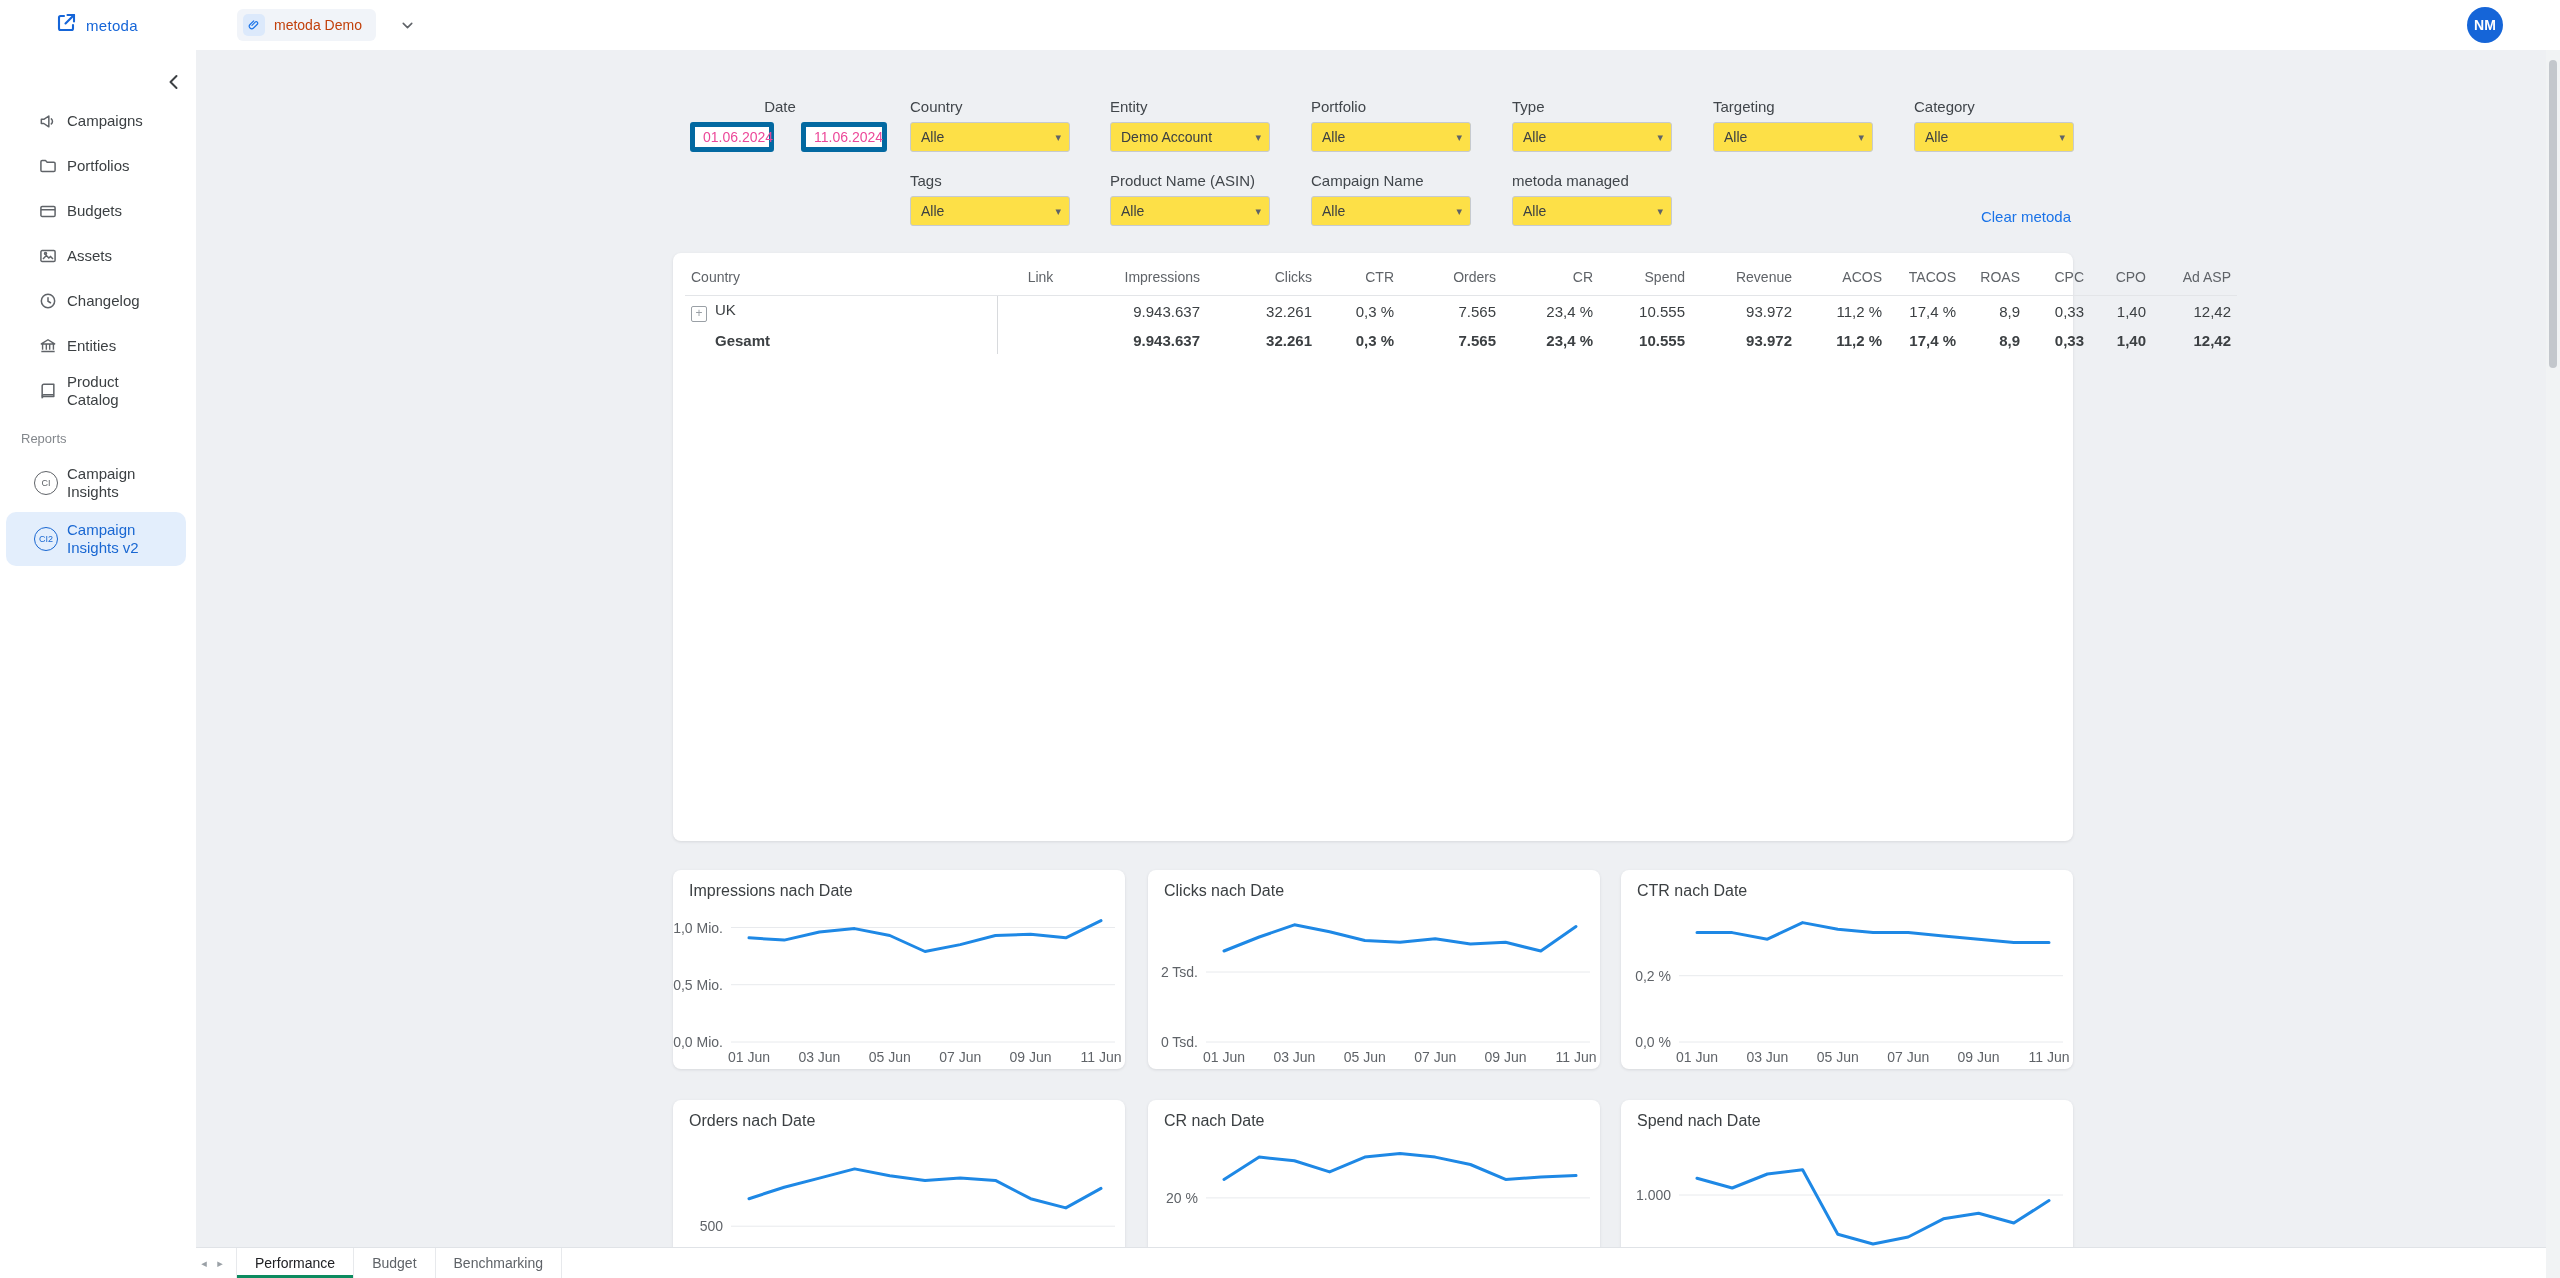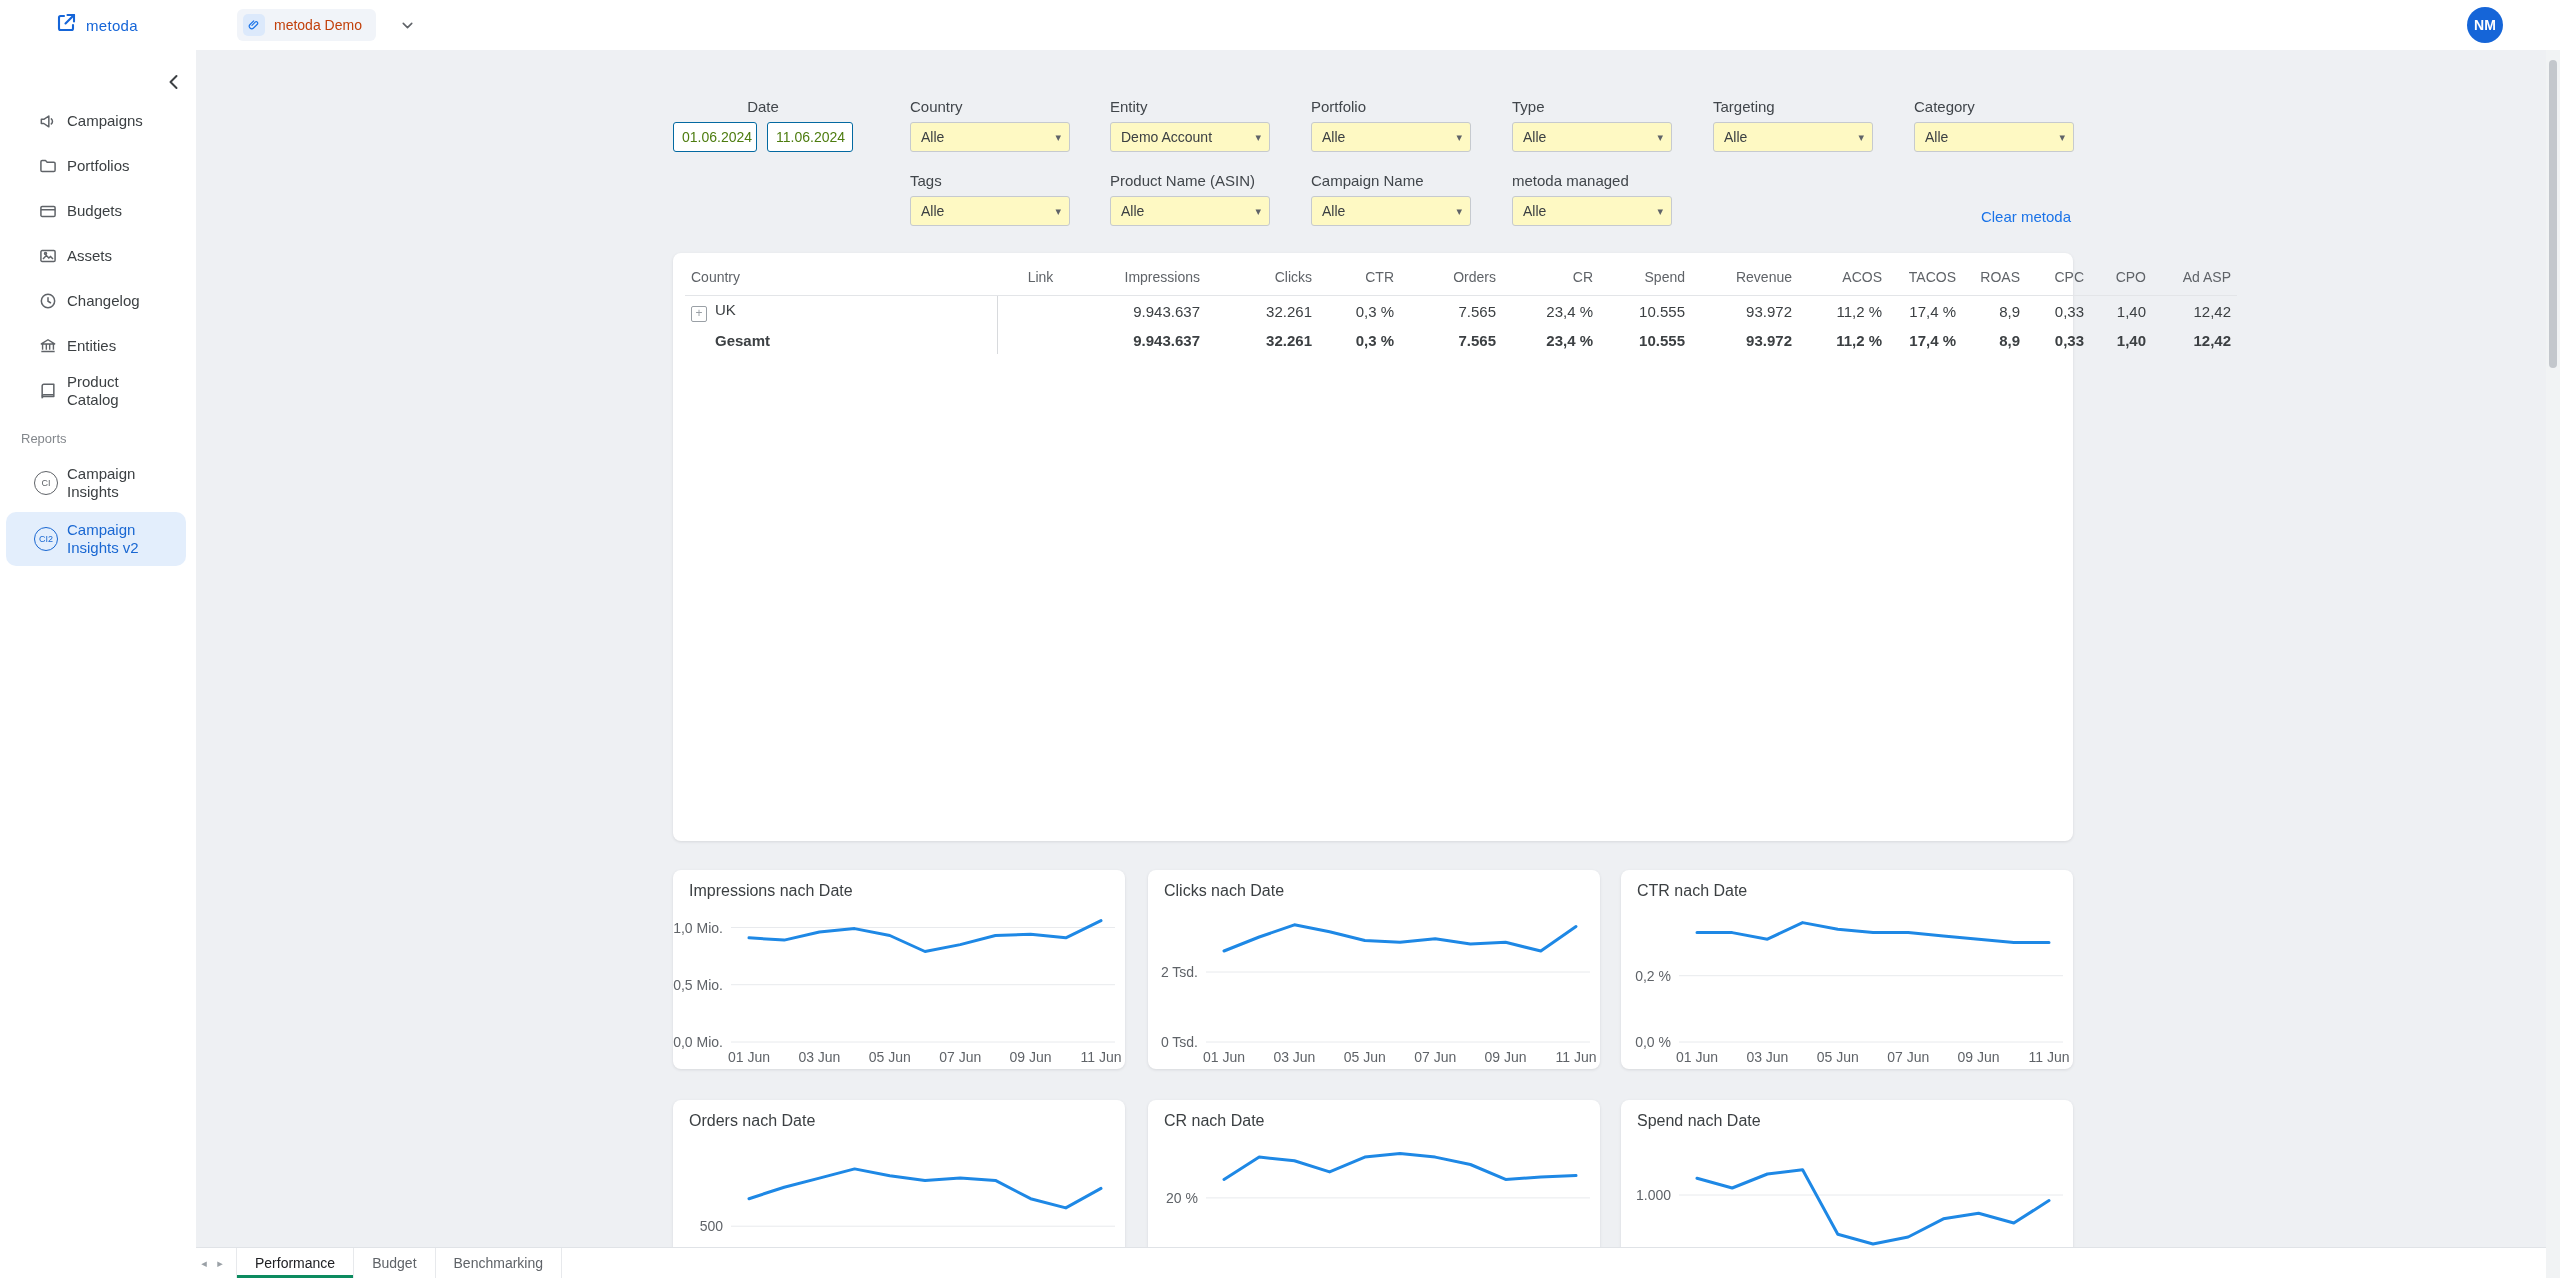--- a/index.html
+++ b/index.html
@@ -38,27 +38,27 @@
                       padding-left:28px;color:#1967d2;font-weight:500;}
   .report-item.active .badge{border-color:#1967d2;color:#1967d2;}
 
   
   .main{position:absolute;top:50px;left:196px;right:0;bottom:0;background:#eef0f3;overflow:hidden;}
   .content{position:absolute;left:477px;top:0;width:1400px;height:100%;}
 
   
   .fgroup{position:absolute;}
   .flabel{font-size:15px;color:#41464b;margin-bottom:7px;white-space:nowrap;}
-  .fselect{height:30px;width:160px;border:1px solid #c6cacf;border-radius:3px;background:#fef9c3;
+  .fselect{height:30px;width:160px;border:1px solid #c6cacf;border-radius:3px;background:#fde047;
            display:flex;align-items:center;justify-content:space-between;box-sizing:border-box;
            padding:0 8px 0 10px;font-size:14px;color:#3c4043;cursor:pointer;}
   .chev{font-size:11px;color:#5f6368;margin-left:6px;}
   .dates{display:flex;gap:10px;}
-  .finput{height:30px;border:1px solid #0369a1;border-radius:3px;background:#fff;display:inline-flex;
-          align-items:center;box-sizing:border-box;padding:0 8px;font-size:14px;color:#4d7c0f;cursor:text;}
+  .finput{height:30px;border:5px solid #0369a1;border-radius:3px;background:#fff;display:inline-flex;
+          align-items:center;box-sizing:border-box;padding:0 8px;font-size:14px;color:#ec4899;cursor:text;margin-left:17px;}
   .finput.from{width:84px;} .finput.to{width:86px;}
   .clear-link{position:absolute;top:158px;right:2px;font-size:15px;color:#1a73e8;cursor:pointer;white-space:nowrap;}
 
   
   .table-card{position:absolute;left:0;top:203px;width:1400px;height:588px;background:#fff;
               border-radius:8px;box-shadow:0 1px 3px rgba(60,64,67,.13);padding:6px 12px;box-sizing:border-box;}
   table{border-collapse:collapse;table-layout:fixed;width:100%;font-size:15px;color:#3c4043;}
   th{font-weight:400;color:#5f6368;font-size:14px;padding:10px 6px;border-bottom:1px solid #e3e5e8;
      white-space:nowrap;overflow:hidden;}
   td{padding:5px 6px;white-space:nowrap;overflow:hidden;}

